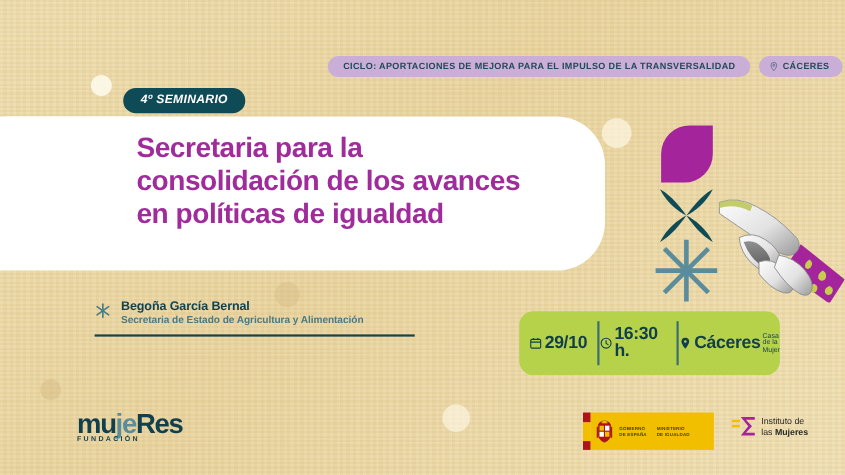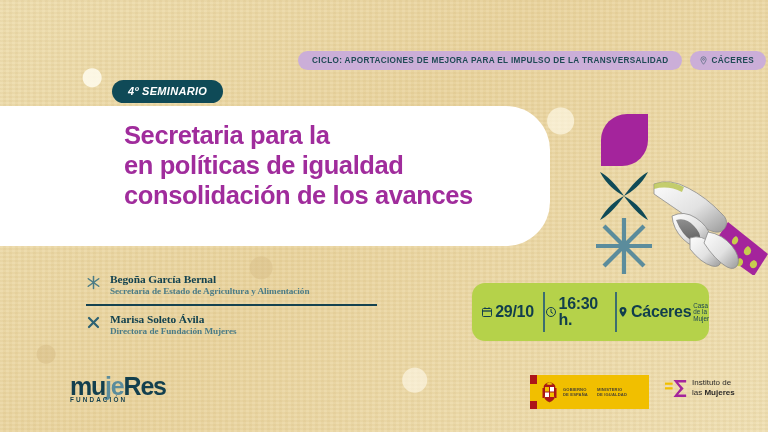--- a/index.html
+++ b/index.html
@@ -66,21 +66,21 @@
     background:#a4249c;
     border-radius:26px 0 26px 0;
   }
   .flower{position:absolute;left:592px;top:168px;width:64px;height:56px;}
   .star{position:absolute;left:594px;top:216px;width:60px;height:60px;}
 
   
   .hand{position:absolute;left:650px;top:150px;width:120px;height:125px;}
 
   
-  .speakers{position:absolute;left:86px;top:268px;width:300px;font-family:Liberation Serif, serif;}
+  .speakers{position:absolute;left:86px;top:268px;width:300px;}
   .spk{display:flex;align-items:flex-start;gap:9px;padding:4px 0 5px 0;}
   .spk-ico{width:15px;height:15px;flex:0 0 15px;margin-top:3px;}
   .spk-name{color:#13424f;font-size:11.4px;font-weight:700;line-height:1.25;letter-spacing:-.1px;}
   .spk-role{color:#4a7b86;font-size:9.2px;font-weight:700;line-height:1.3;letter-spacing:-.05px;}
   .spk-divider{height:1.6px;background:#15424f;width:291px;margin:1px 0 2px 0;border:0;}
 
   
   .infobox{
     position:absolute;left:472px;top:283px;width:237px;height:58px;
     background:#b5d24a;border-radius:13px;
@@ -107,21 +107,21 @@
   .flagbar{width:7px;display:flex;flex-direction:column;}
   .fb-r{flex:1;background:#ad1519;}
   .fb-y{flex:2;background:#f1bf00;}
   .flagbox{
     width:108px;background:#f1bf00;display:flex;align-items:center;gap:5px;padding-left:4px;
   }
   .coat{width:17px;height:21px;}
   .gob-txt{display:flex;gap:9px;}
   .gob-t{color:#4a4332;font-size:4.1px;font-weight:700;line-height:1.32;letter-spacing:.15px;}
 
-  .inst{position:absolute;left:665px;top:378px;display:flex;align-items:flex-end;gap:5px;}
+  .inst{position:absolute;left:665px;top:378px;display:flex;align-items:flex-start;gap:5px;}
   .inst-mark{width:22px;height:19px;}
   .inst-txt{color:#2c2a28;font-size:8px;line-height:1.22;}
   .inst-b{font-weight:700;}
 </style>
 </head>
 <body>
 
 <div id="poster">
 
   <div class="toprow">
@@ -138,22 +138,22 @@
     </div>
   </div>
 
   <div class="badge">
     <span>4º SEMINARIO</span>
   </div>
 
   <div class="card"></div>
   <div class="title">
     <div>Secretaria para la</div>
+    <div>consolidación de los avances</div>
     <div>en políticas de igualdad</div>
-    <div>consolidación de los avances</div>
   </div>
 
   <div class="leaf"></div>
 
   <div class="flower">
     <svg viewBox="0 0 64 56" width="64" height="56">
       <path d="M32 28 C32 28 20 10 8 4 C14 16 24 24 32 28Z" fill="#0f4a57"></path>
       <path d="M32 28 C32 28 44 10 56 4 C50 16 40 24 32 28Z" fill="#0f4a57"></path>
       <path d="M32 28 C32 28 20 46 8 52 C14 40 24 32 32 28Z" fill="#0f4a57"></path>
       <path d="M32 28 C32 28 44 46 56 52 C50 40 40 32 32 28Z" fill="#0f4a57"></path>
@@ -217,34 +217,20 @@
         </svg>
       </span>
       <span>
         <div class="spk-name">Begoña García Bernal</div>
         <div class="spk-role">Secretaria de Estado de Agricultura y Alimentación</div>
       </span>
     </div>
 
     <hr class="spk-divider">
 
-    <div class="spk">
-      <span class="spk-ico">
-        <svg viewBox="0 0 20 20" width="15" height="15">
-          <g stroke="#2e6273" stroke-width="3" stroke-linecap="round">
-            <line x1="4" y1="4" x2="16" y2="16"></line>
-            <line x1="16" y1="4" x2="4" y2="16"></line>
-          </g>
-        </svg>
-      </span>
-      <span>
-        <div class="spk-name">Marisa Soleto Ávila</div>
-        <div class="spk-role">Directora de Fundación Mujeres</div>
-      </span>
-    </div>
   </div>
 
   <div class="infobox">
     <div class="ib-cell">
       <span class="ib-ico">
         <svg viewBox="0 0 24 24" width="12" height="12">
             <rect x="3" y="5" width="18" height="16" rx="2" fill="none" stroke="#123f4d" stroke-width="2"></rect>
             <line x1="3" y1="10" x2="21" y2="10" stroke="#123f4d" stroke-width="2.6"></line>
             <line x1="8" y1="2.5" x2="8" y2="6" stroke="#123f4d" stroke-width="2"></line>
             <line x1="16" y1="2.5" x2="16" y2="6" stroke="#123f4d" stroke-width="2"></line>

